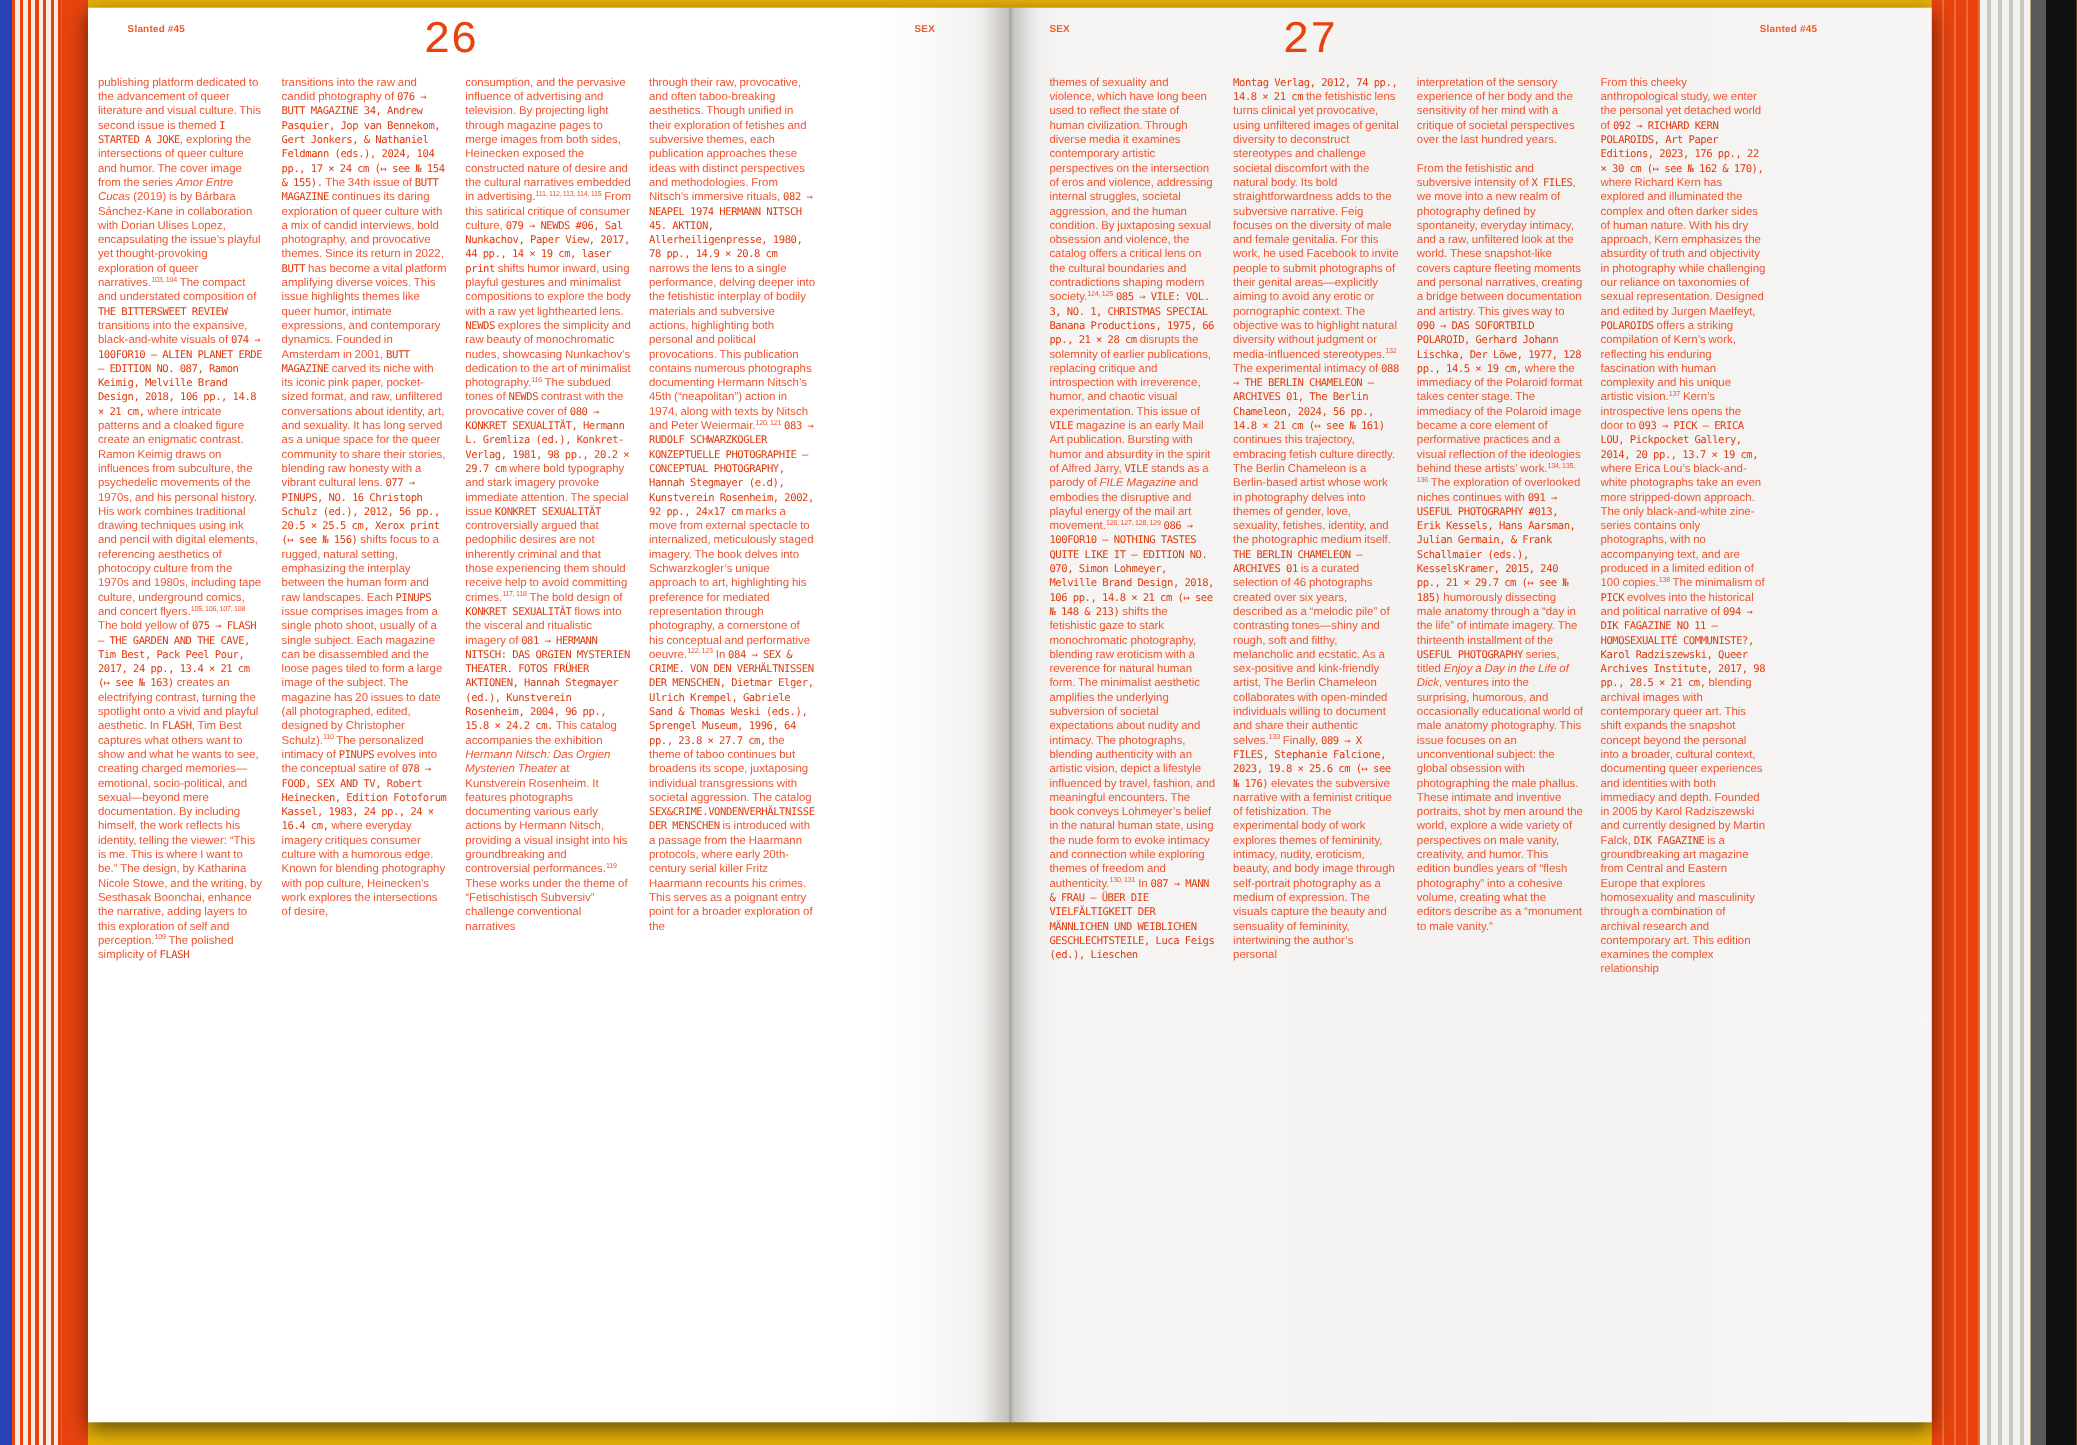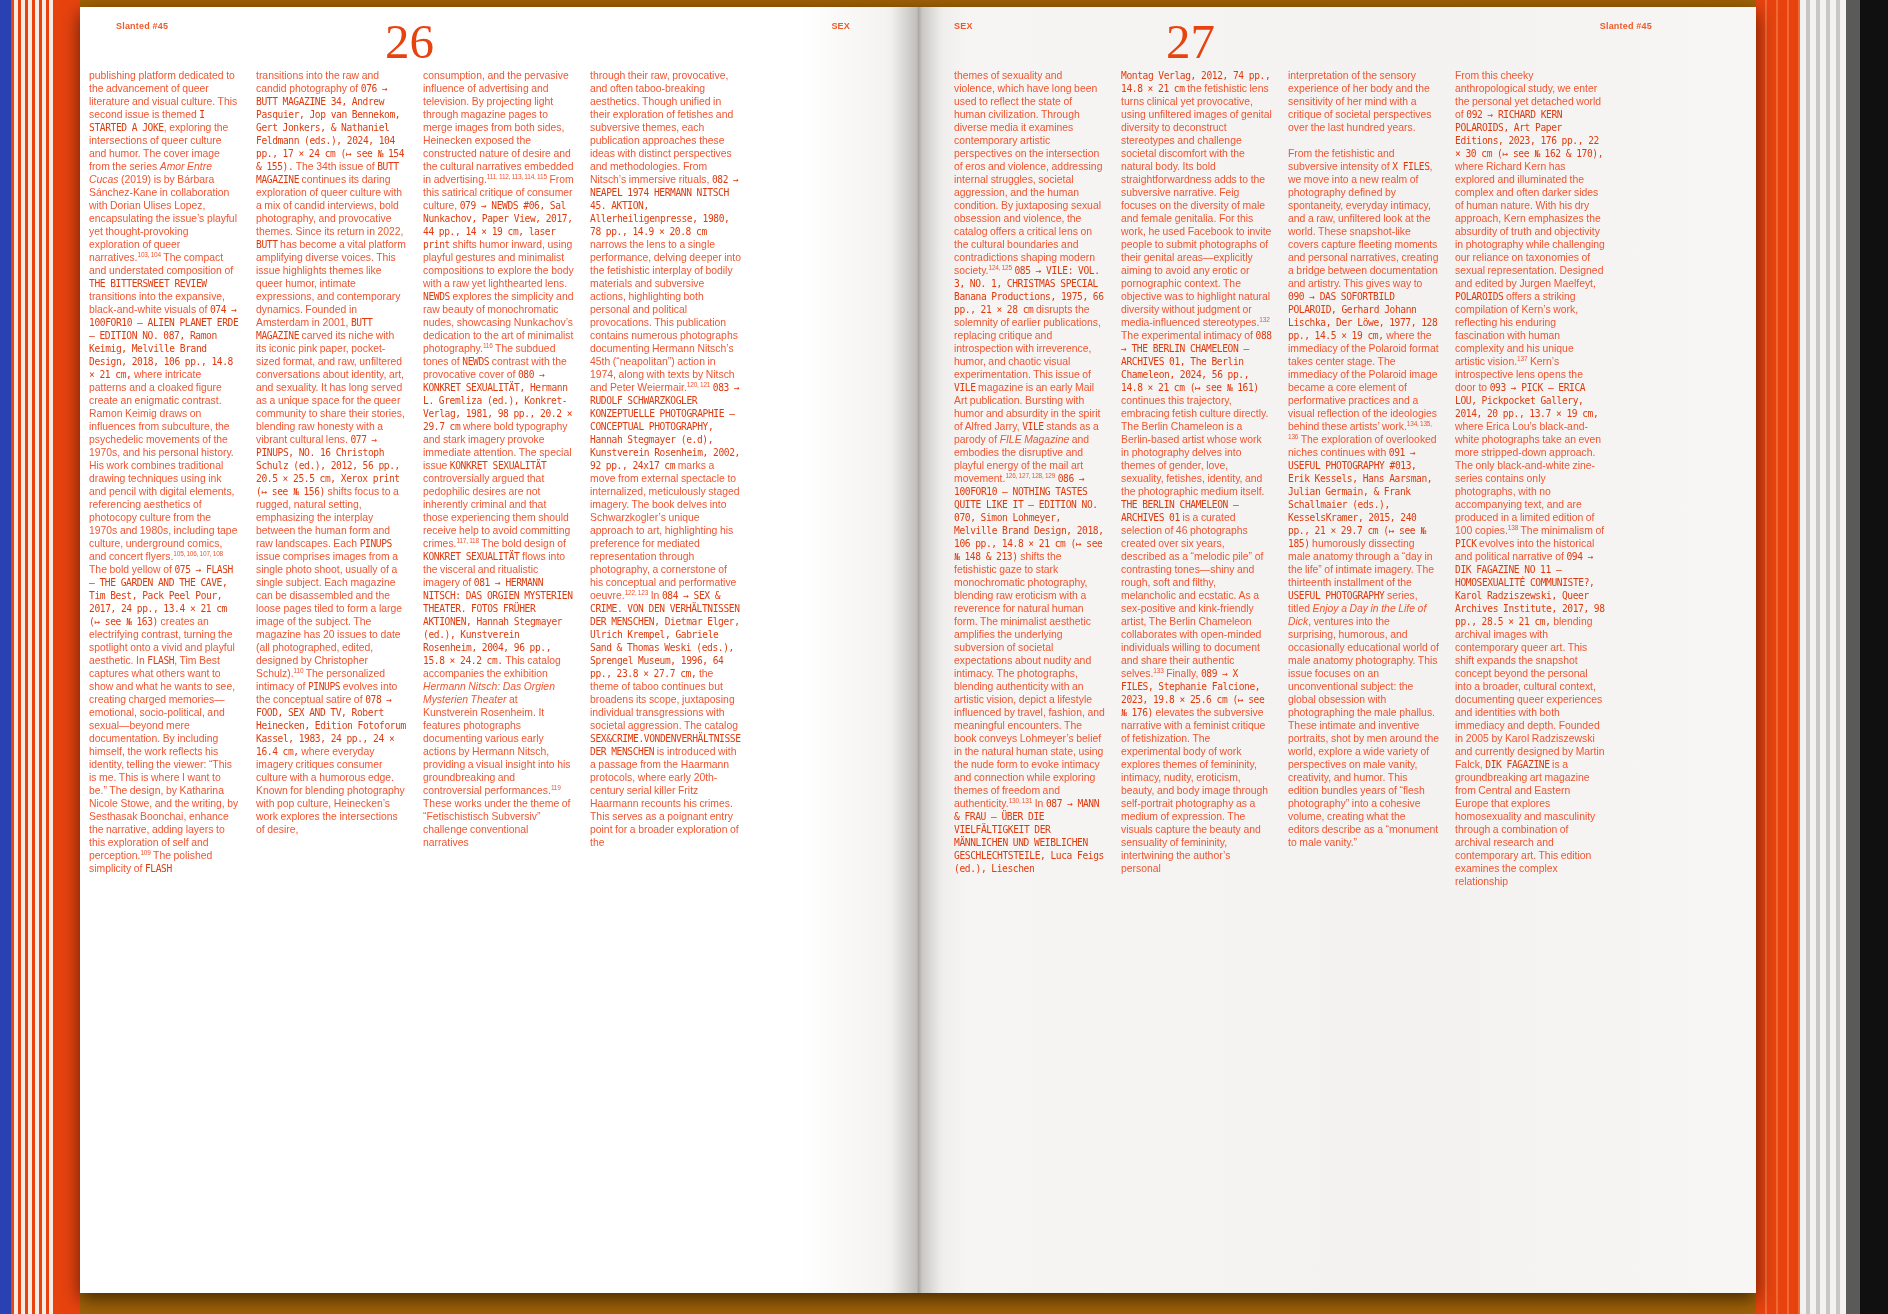--- a/index.html
+++ b/index.html
@@ -1,16 +1,16 @@
 <!DOCTYPE html>
 <html><head>
 <meta charset="utf-8">
 <style>
   html,body{margin:0;padding:0;background:#0b0b0b;}
-  .artboard{position:relative;width:1888px;height:1314px;background:#a16207;overflow:hidden;
+  .artboard{position:relative;width:1888px;height:1314px;background:#eab308;overflow:hidden;
             font-family:"Liberation Sans",sans-serif;}
   
   .deco-left{position:absolute;left:0;top:0;bottom:0;width:80px;display:flex;}
   .deco-left .blue{width:11px;background:#2a41b4;}
   .deco-left .stripes{width:45px;background:repeating-linear-gradient(90deg,
       #e8430f 0 3px,#f7ece4 3px 7px);}
   .deco-left .orange{width:24px;background:#e8430f;}
   .deco-right{position:absolute;right:0;top:0;bottom:0;width:132px;display:flex;}
   .deco-right .orange{width:44px;background:#e8430f;
       background:repeating-linear-gradient(90deg,#e8430f 0 9px,#f06a35 9px 11px);}
@@ -21,21 +21,21 @@
   
   .book{position:absolute;left:80px;right:132px;top:7px;bottom:21px;display:flex;
         box-shadow:0 6px 18px rgba(0,0,0,.6);}
   .page{position:relative;width:50%;height:100%;}
   .page-left{background:linear-gradient(to right,#ffffff 0 86%,#f4f3f1 96%,#e3e1de 100%);}
   .page-right{background:linear-gradient(to right,#d8d6d3 0,#efeeec 2.5%,#f6f5f3 6%,#f3f2f0 60%,#f7f6f4 100%);}
   .spine-shadow{position:absolute;left:calc(50% - 26px);top:0;bottom:0;width:52px;pointer-events:none;
         background:linear-gradient(to right,rgba(40,35,30,0) 0,rgba(40,35,30,.18) 48%,rgba(40,35,30,.28) 50%,rgba(40,35,30,.10) 58%,rgba(40,35,30,0) 100%);}
   
   .runhead{position:absolute;top:14px;font-size:9px;letter-spacing:.2px;color:#ef5a2a;font-weight:bold;}
-  .page-num{position:absolute;top:10px;font-family:Liberation Serif, serif;font-size:49px;
+  .page-num{position:absolute;top:10px;font-family:Liberation Mono, monospace;font-size:41px;
             line-height:1;color:#e8430f;}
   .page-left .rh-outer{left:36px;}
   .page-left .rh-inner{right:68px;}
   .page-left .page-num{left:305px;}
   .page-right .rh-outer{right:104px;}
   .page-right .rh-inner{left:36px;}
   .page-right .page-num{left:248px;}
   
   .cols{position:absolute;top:62px;display:flex;gap:16px;}
   .page-left .cols{left:9px;}

